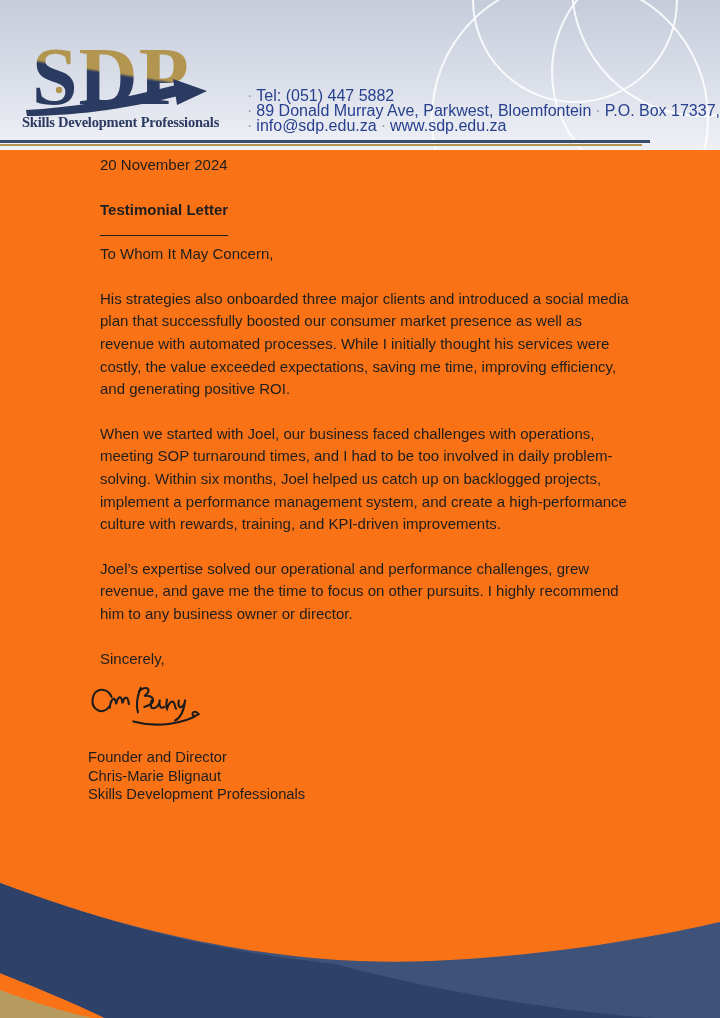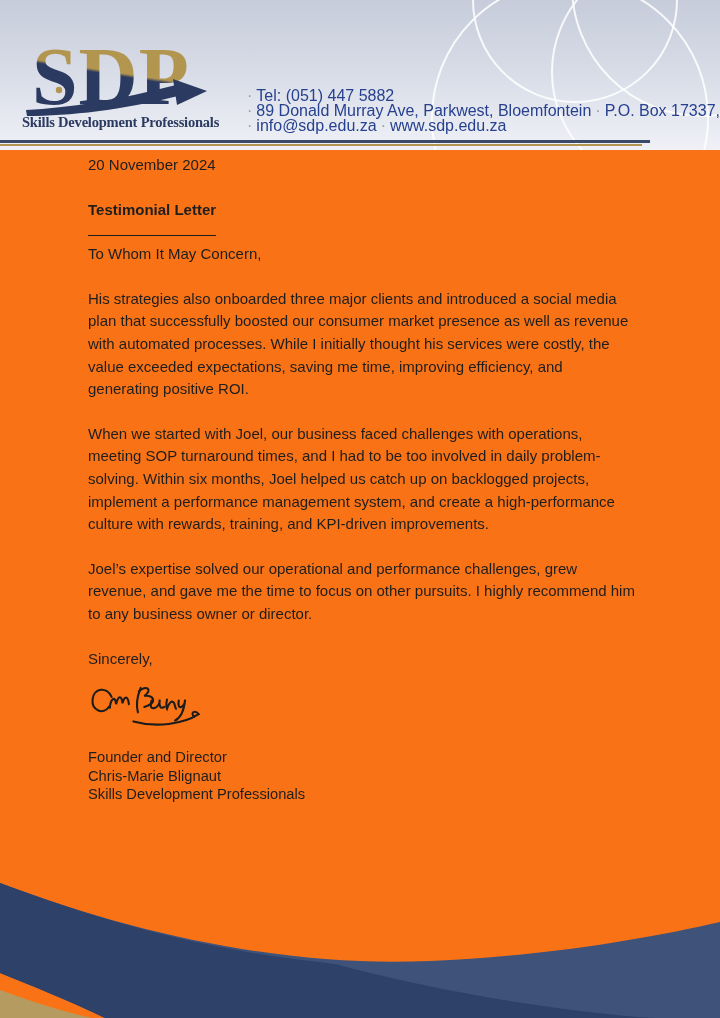--- a/index.html
+++ b/index.html
@@ -28,21 +28,21 @@
     font-size:14.5px;letter-spacing:-0.2px;color:#2b3a60;white-space:nowrap;
   }
   .contact{position:absolute;left:247px;top:88px;font-size:16px;font-weight:normal;color:#27418f;line-height:15px;white-space:nowrap;}
   .contact .dot{color:#9a9aa6;margin-right:4px;}
   .contact .middot{color:#9a9aa6;margin:0 4px;}
   .rule{position:absolute;left:0;top:140px;width:650px;}
   .rule-navy{height:3px;background:#3a4b68;width:650px;}
   .rule-gold{height:2px;background:#b2954e;width:642px;margin-top:1px;}
   
   .letter{position:absolute;left:88px;top:152px;width:549px;font-size:15px;line-height:22.6px;}
-  .block{margin:0 0 22px 0;}
+  .block{margin:0 0 22px 12px;}
   .date{margin-top:2px;}
   .title{font-weight:bold;}
   .title span{border-bottom:1.6px solid #1e1e1e;padding-bottom:17px;}
   .closing{margin-bottom:10px;}
   .signature-wrap{margin:4px 0 16px 0;height:52px;}
   .sig-block{line-height:18.5px;font-size:14.7px;}
   
   .footer-waves{position:absolute;left:0;bottom:0;}
 </style>
 </head>

